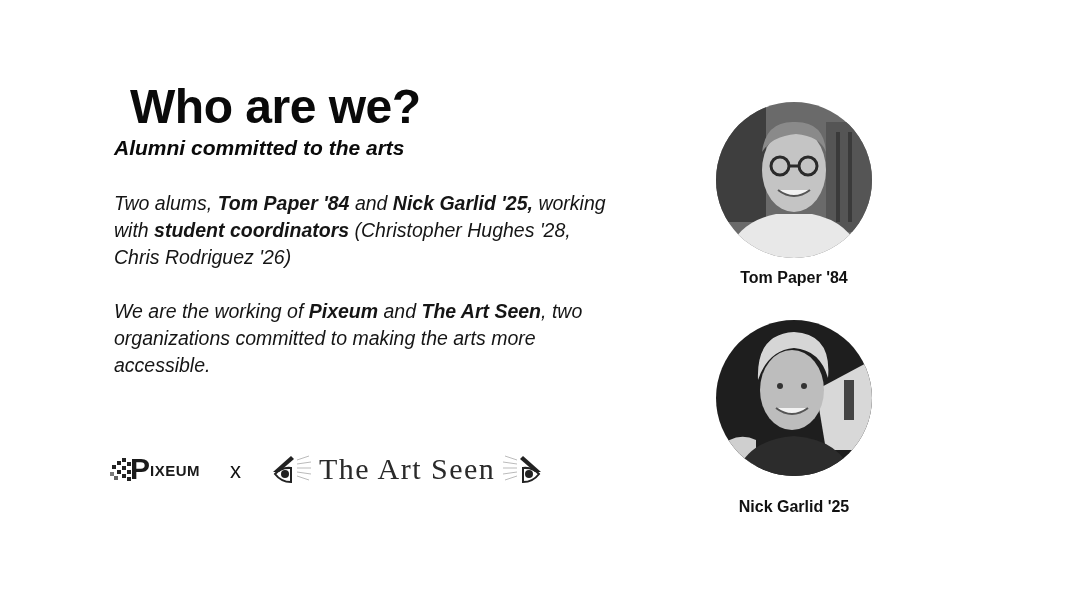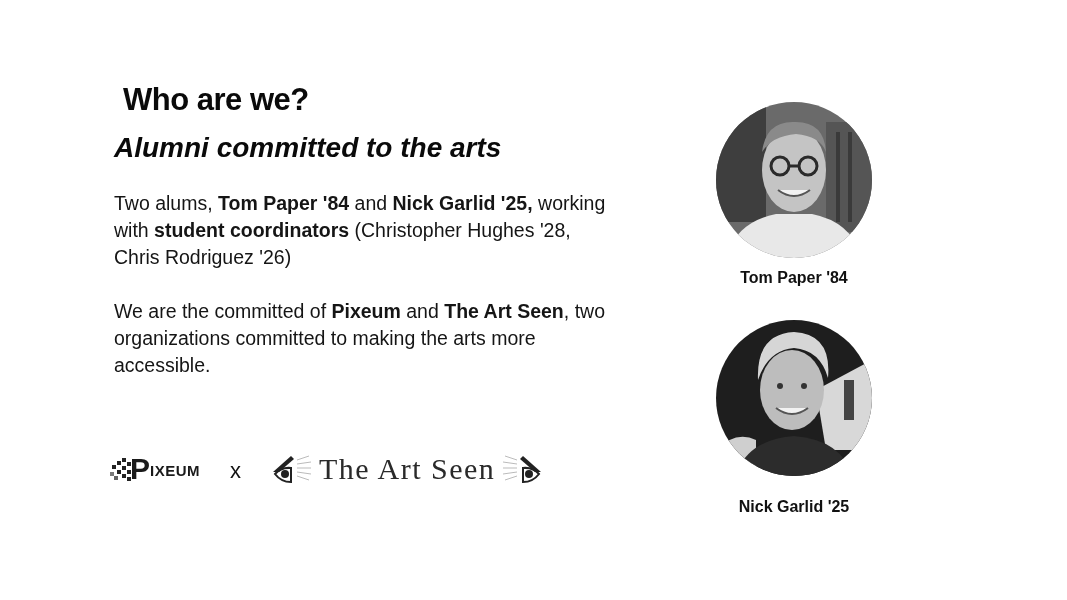--- a/index.html
+++ b/index.html
@@ -1,30 +1,30 @@
 <!DOCTYPE html>
 <html><head>
 <meta charset="utf-8">
 <style>
   html, body { margin: 0; padding: 0; }
   body {
     width: 1067px; height: 600px; background: #ffffff; position: relative; overflow: hidden;
     font-family: "Liberation Sans", "DejaVu Sans", sans-serif; color: #111111;
   }
   .title {
-    position: absolute; left: 114px; top: 62px; margin: 9px;
-    font-size: 31px; font-weight: 700; letter-spacing: -0.5px; line-height: 58px; color: #0a0a0a;
+    position: absolute; left: 114px; top: 62px; margin: 16px;
+    font-size: 48px; font-weight: 700; letter-spacing: -0.5px; line-height: 58px; color: #0a0a0a;
   }
   .subtitle {
     position: absolute; left: 114px; top: 132px; margin: 0;
-    font-size: 28px; font-weight: 700; font-style: italic; line-height: 32px; color: #0a0a0a;
+    font-size: 21px; font-weight: 700; font-style: italic; line-height: 32px; color: #0a0a0a;
   }
   .body-text {
     position: absolute; left: 114px; top: 190px; width: 500px;
-    font-size: 19.5px; line-height: 27px; color: #151515;
+    font-size: 19.5px; line-height: 27px; color: #151515; font-style: italic;
   }
   .body-text p { margin: 0 0 27px 0; }
   .body-text b { font-weight: 700; }
 
   .logos { position: absolute; left: 110px; top: 448px; height: 42px; display: flex; align-items: center; }
   .pixeum { display: flex; align-items: center; height: 42px; }
   .pixeum .pix-dots { width: 22px; height: 24px; position: relative; }
   .pixeum .pix-dots span { position: absolute; width: 4px; height: 4px; background: #222; }
   .pixeum .pix-P { font-size: 30px; font-weight: 700; color: #1a1a1a; line-height: 30px; margin-left: -2px; }
   .pixeum .pix-rest { font-size: 15px; font-weight: 700; color: #1a1a1a; line-height: 30px; letter-spacing: 0.5px; margin-top: 4px; }
@@ -47,21 +47,21 @@
   .p2 .caption { margin-top: 21px; }
 </style>
 </head>
 <body>
 
 <h1 class="title">Who are we?</h1>
 <h2 class="subtitle">Alumni committed to the arts</h2>
 
 <div class="body-text">
   <p><span>Two alums, </span><b>Tom Paper '84</b><span> and </span><b>Nick Garlid '25,</b><span> working with </span><b>student coordinators</b><span> (Christopher Hughes '28, Chris Rodriguez '26)</span></p>
-  <p><span>We are the committed of </span><b>Pixeum</b><span> and </span><b>The Art Seen</b><span>, two organizations committed to making the arts more accessible.</span></p>
+  <p><span>We are the working of </span><b>Pixeum</b><span> and </span><b>The Art Seen</b><span>, two organizations committed to making the arts more accessible.</span></p>
 </div>
 
 <div class="logos">
   <div class="pixeum">
     <div class="pix-dots">
       <span style="left:2px;top:8px"></span>
         <span style="left:7px;top:4px"></span>
         <span style="left:7px;top:13px"></span>
       <span style="left:12px;top:1px"></span>
         <span style="left:12px;top:9px"></span>

